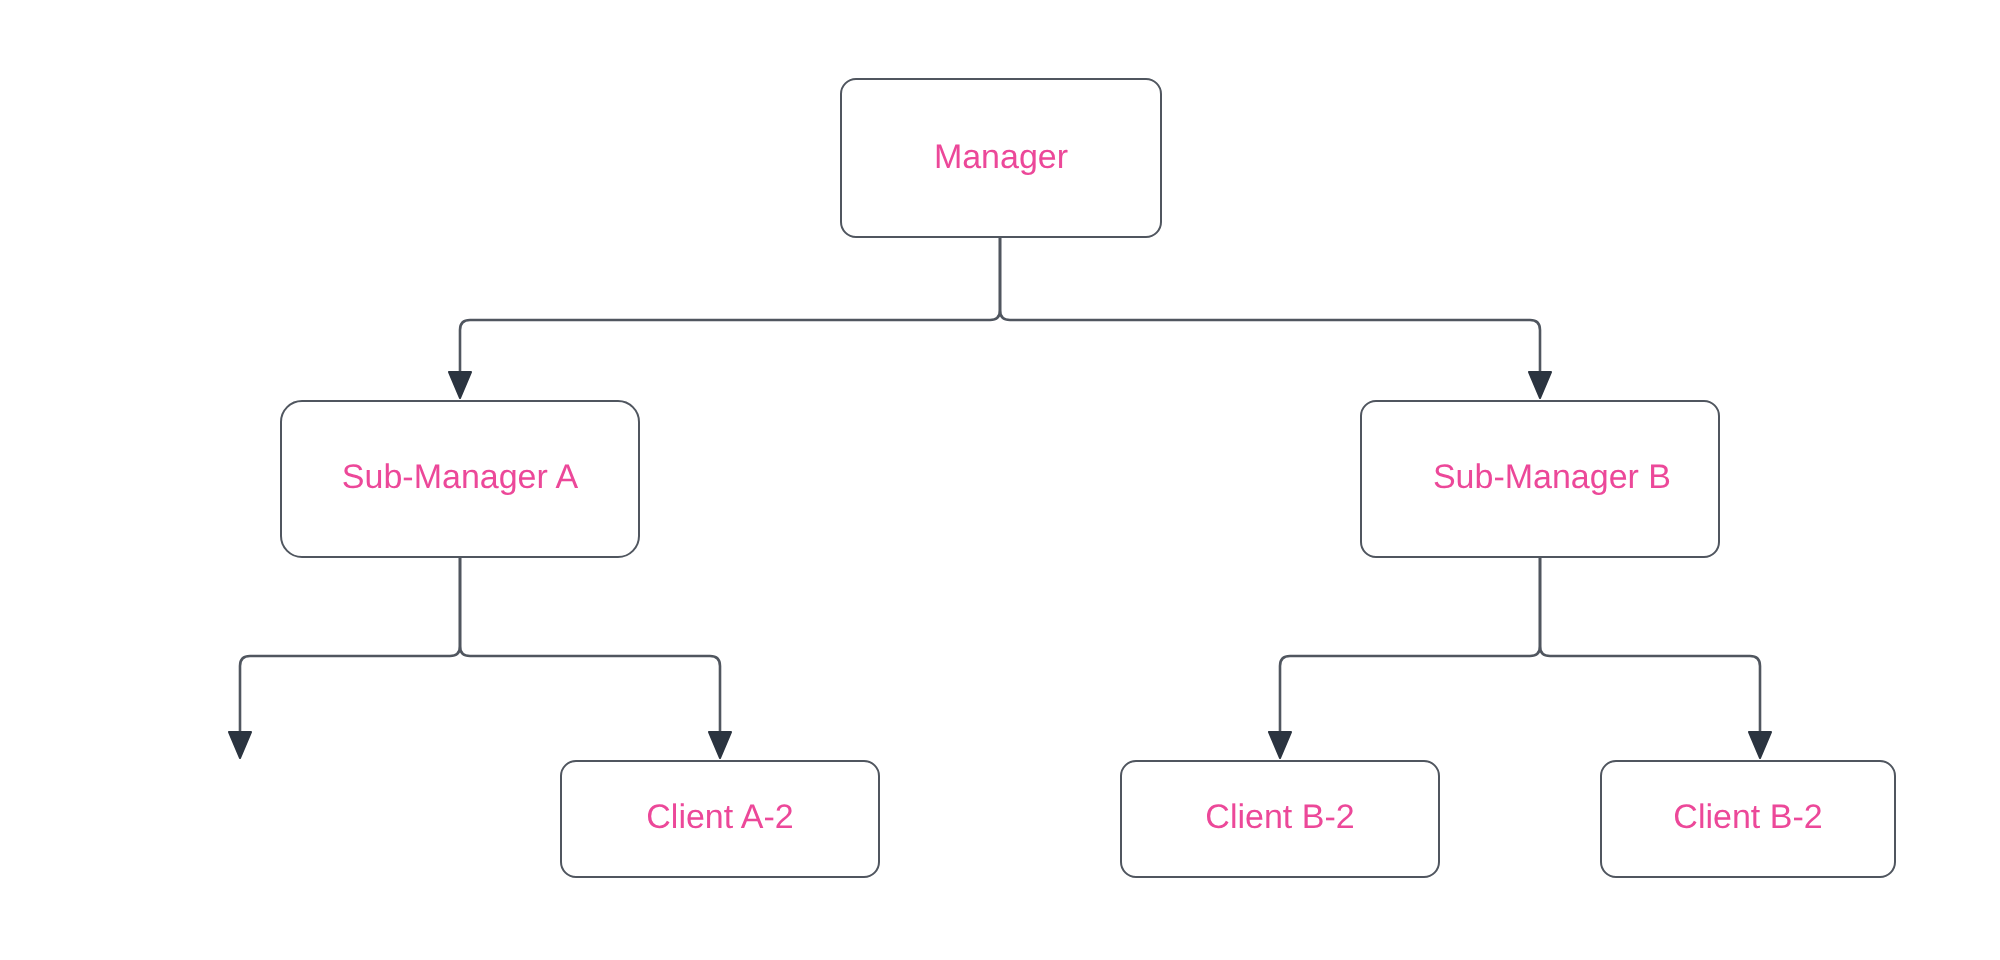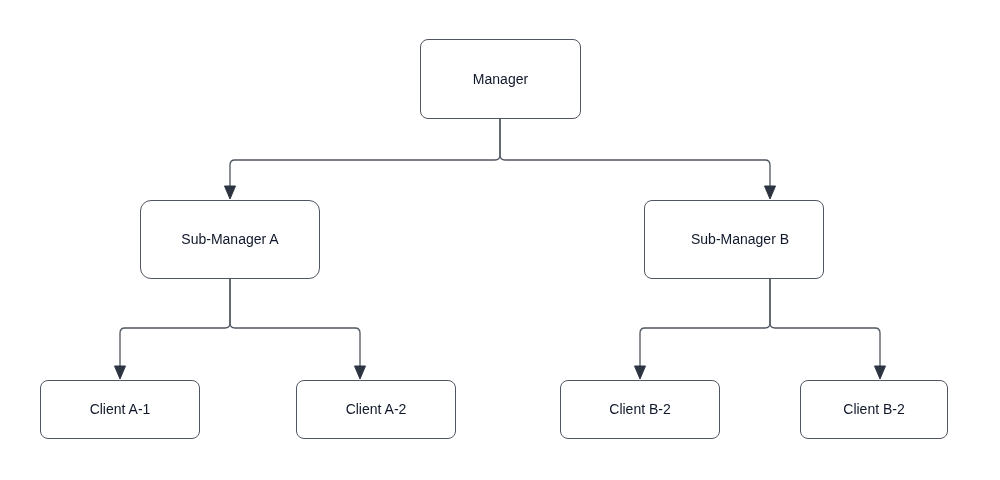--- a/index.html
+++ b/index.html
@@ -38,32 +38,32 @@
     position: absolute;
     box-sizing: border-box;
     background: #ffffff;
     border: 1px solid #50565f;
     border-radius: 8px;
     display: flex;
     align-items: center;
     justify-content: center;
   }
   .node-label {
-    color: #0f172a;
-    font-size: 14px;
+    color: #ec4899;
+    font-size: 17px;
     line-height: 1.2;
     white-space: nowrap;
     text-align: right;
   }
   
   .n-manager  { left: 420px; top: 39px;  width: 161px; height: 80px; }
   .n-sub-a    { left: 140px; top: 200px; width: 180px; height: 79px; border-radius: 11px; }
-  .n-sub-b    { left: 644px; top: 200px; width: 180px; height: 79px; padding-left: 12px; }
+  .n-sub-b    { left: 680px; top: 200px; width: 180px; height: 79px; padding-left: 12px; }
   .n-client-a1{ left: 40px;  top: 380px; width: 160px; height: 59px; }
-  .n-client-a2{ left: 280px; top: 380px; width: 160px; height: 59px; margin-left: 16px; }
+  .n-client-a2{ left: 280px; top: 380px; width: 160px; height: 59px; }
   .n-client-b1{ left: 560px; top: 380px; width: 160px; height: 59px; }
   .n-client-b2{ left: 800px; top: 380px; width: 148px; height: 59px; }
 </style>
 </head>
 <body>
 
 <div class="canvas">
 
   <svg class="edges-svg" viewBox="0 0 1000 480" xmlns="http://www.w3.org/2000/svg">
 
@@ -91,23 +91,20 @@
   </div>
 
   <div class="node n-sub-a">
     <span class="node-label">Sub-Manager A</span>
   </div>
 
   <div class="node n-sub-b">
     <span class="node-label">Sub-Manager B</span>
   </div>
 
-  <div class="node n-client-a1">
-    <span class="node-label">Client A-1</span>
-  </div>
 
   <div class="node n-client-a2">
     <span class="node-label">Client A-2</span>
   </div>
 
   <div class="node n-client-b1">
     <span class="node-label">Client B-2</span>
   </div>
 
   <div class="node n-client-b2">

